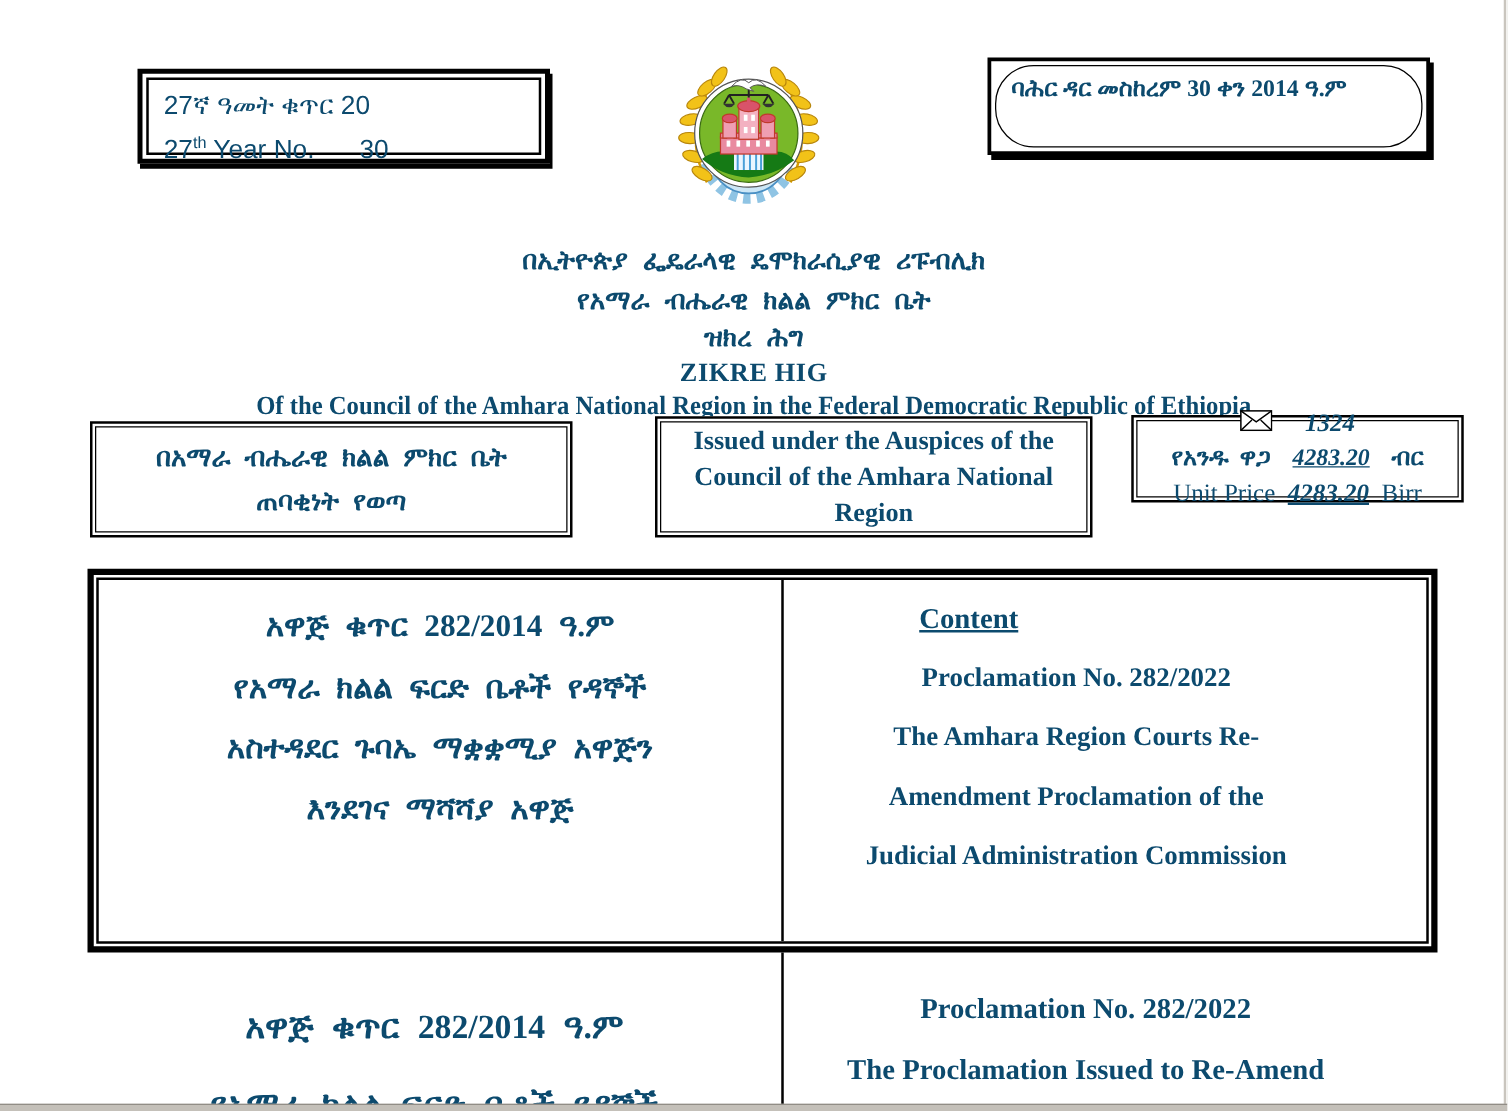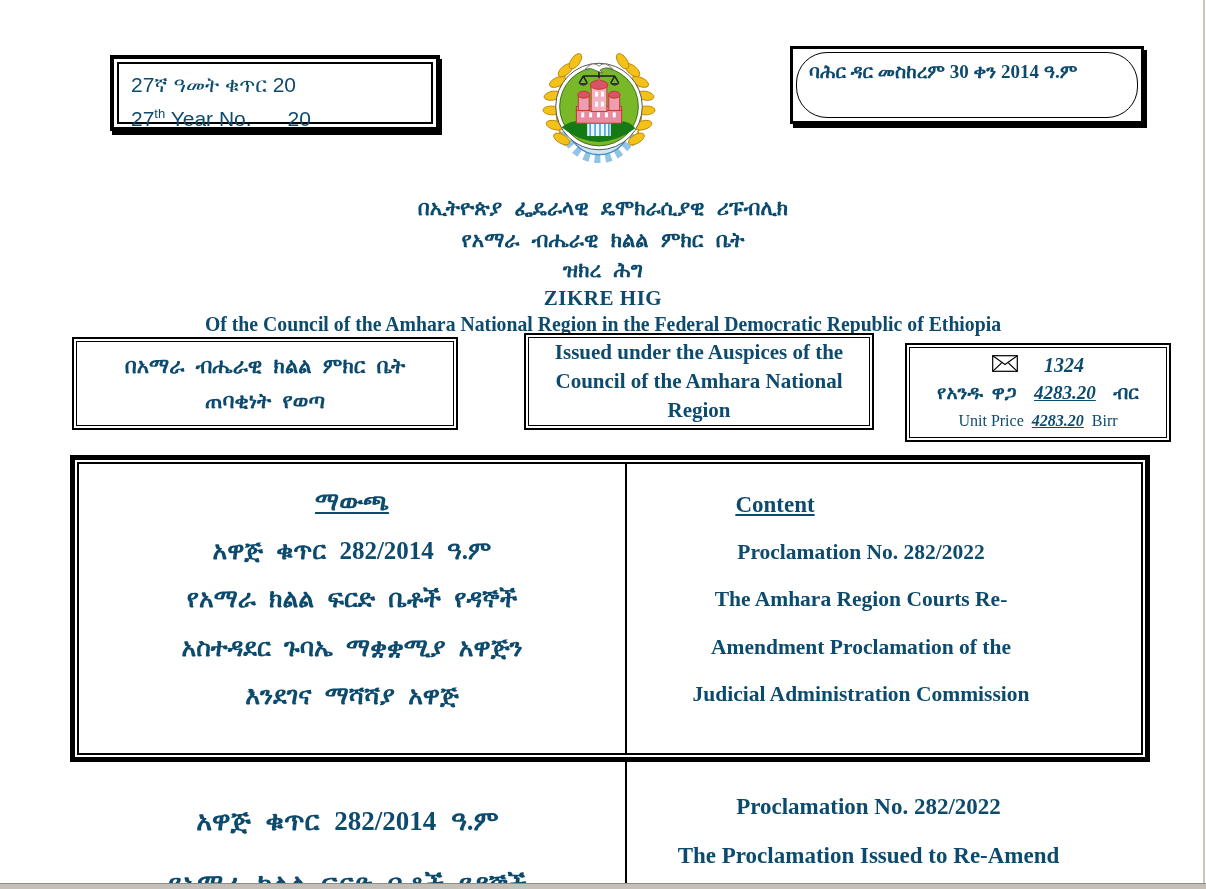--- a/index.html
+++ b/index.html
@@ -28,52 +28,52 @@
   .mast.am3 { top:258px; font-size:21px; word-spacing:7px; }
   .mast.en1 { top:286px; font-size:21px; letter-spacing:0.5px; }
   .mast.en2 { top:312px; font-size:21px; transform:scaleX(0.94); transform-origin:50% 50%; }
   
   .ibox { position:absolute; border:2px solid #000; padding:2px; background:#fff; }
   .ibox .inner { border:1.5px solid #000; width:100%; height:100%; display:flex; flex-direction:column; justify-content:center; text-align:center; }
   .ausam { left:72px; top:337px; width:386px; height:93px; }
   .ausam .inner { font-size:21px; font-weight:bold; line-height:35px; word-spacing:6px; }
   .ausen { left:524px; top:333px; width:350px; height:97px; }
   .ausen .inner { font-size:21px; font-weight:bold; line-height:29px; }
-  .price { left:905px; top:343px; width:266px; height:99px; }
+  .price { left:905px; top:332px; width:266px; height:70px; }
   .price .inner { font-size:19px; line-height:28px; }
   .price .r1 { font-weight:bold; font-style:italic; font-size:20px; display:flex; align-items:center; justify-content:center; gap:26px; }
   .price .r2 { font-weight:bold; word-spacing:4px; }
-  .price .r3 { font-size:16px; }
+  .price .r3 { font-size:20px; }
   .uval { font-weight:bold; font-style:italic; text-decoration:underline; }
   .env { display:inline-block; }
   
   .t-row1 { position:absolute; left:70px; top:455px; width:1080px; height:307px; border:5px solid #000; padding:2px; background:#fff; }
   .t-row1 .inner { border:2px solid #000; width:100%; height:100%; display:flex; overflow:hidden; }
   .cell-l { width:548px; border-right:2px solid #000; text-align:center; }
   .cell-r { flex:1; text-align:center; }
   .t-row1 .cell-l { padding-top:14px; font-size:25px; font-weight:bold; line-height:48.5px; word-spacing:7px; }
-  .t-row1 .cell-r { padding-top:17px; padding-right:46px; font-size:21.5px; font-weight:bold; line-height:47.5px; }
+  .t-row1 .cell-r { padding-top:7px; padding-right:46px; font-size:21.5px; font-weight:bold; line-height:47.5px; }
   .hdr-u { text-decoration:underline; }
   .content-hdr { transform:translateX(-86px); font-size:23px; }
   .t-row2 { position:absolute; left:70px; top:762px; width:1080px; height:127px; display:flex; }
   .t-row2 .cell-l { width:557px; padding-top:28px; font-size:27px; font-weight:bold; line-height:63px; word-spacing:8px; }
   .t-row2 .cell-r { padding-top:20px; padding-right:40px; font-size:23px; font-weight:bold; line-height:49px; }
   
   .edge-right { position:absolute; right:1px; top:0; width:2px; height:889px; background:#c9c5be; }
   .edge-bottom { position:absolute; left:0; top:883px; width:1206px; height:6px; background:#c4c0b9; border-top:1px solid #918d86; }
 </style>
 </head>
 <body>
 
 <div class="page">
 
   <div class="dbox year-box">
     <div class="inner">
       <div>27ኛ ዓመት ቁጥር 20</div>
-      <div><span>27</span><sup>th</sup><span> Year No.</span><span class="year-num">20</span></div>
+      <div><span>27</span><sup>th</sup><span> Year No.</span><span class="year-num">30</span></div>
     </div>
   </div>
 
   <div class="emblem">
     <svg viewBox="0 0 120 115" width="118" height="114">
 
       <circle cx="60" cy="74" r="36" fill="none" stroke="#8fc4e4" stroke-width="9" stroke-dasharray="6 5"></circle>
       <circle cx="60" cy="74" r="32" fill="#cde7f6" stroke="#4a90c4" stroke-width="1.5"></circle>
 
       <path d="M26,97 Q6,60 30,16" fill="none" stroke="#d69a00" stroke-width="2"></path>
@@ -193,21 +193,20 @@
         <span>1324</span>
       </div>
       <div class="r2"><span>የአንዱ ዋጋ</span>&nbsp; <span class="uval">4283.20</span>&nbsp; <span>ብር</span></div>
       <div class="r3"><span>Unit Price</span>&nbsp; <span class="uval">4283.20</span>&nbsp; <span>Birr</span></div>
     </div>
   </div>
 
   <div class="t-row1">
     <div class="inner">
       <div class="cell-l">
-        <div class="hdr-u">ማውጫ</div>
         <div>አዋጅ ቁጥር 282/2014 ዓ.ም</div>
         <div>የአማራ ክልል ፍርድ ቤቶች የዳኞች</div>
         <div>አስተዳደር ጉባኤ ማቋቋሚያ አዋጅን</div>
         <div>እንደገና ማሻሻያ አዋጅ</div>
       </div>
       <div class="cell-r">
         <div class="hdr-u content-hdr">Content</div>
         <div>Proclamation No. 282/2022</div>
         <div>The Amhara Region Courts Re-</div>
         <div>Amendment Proclamation of the</div>

